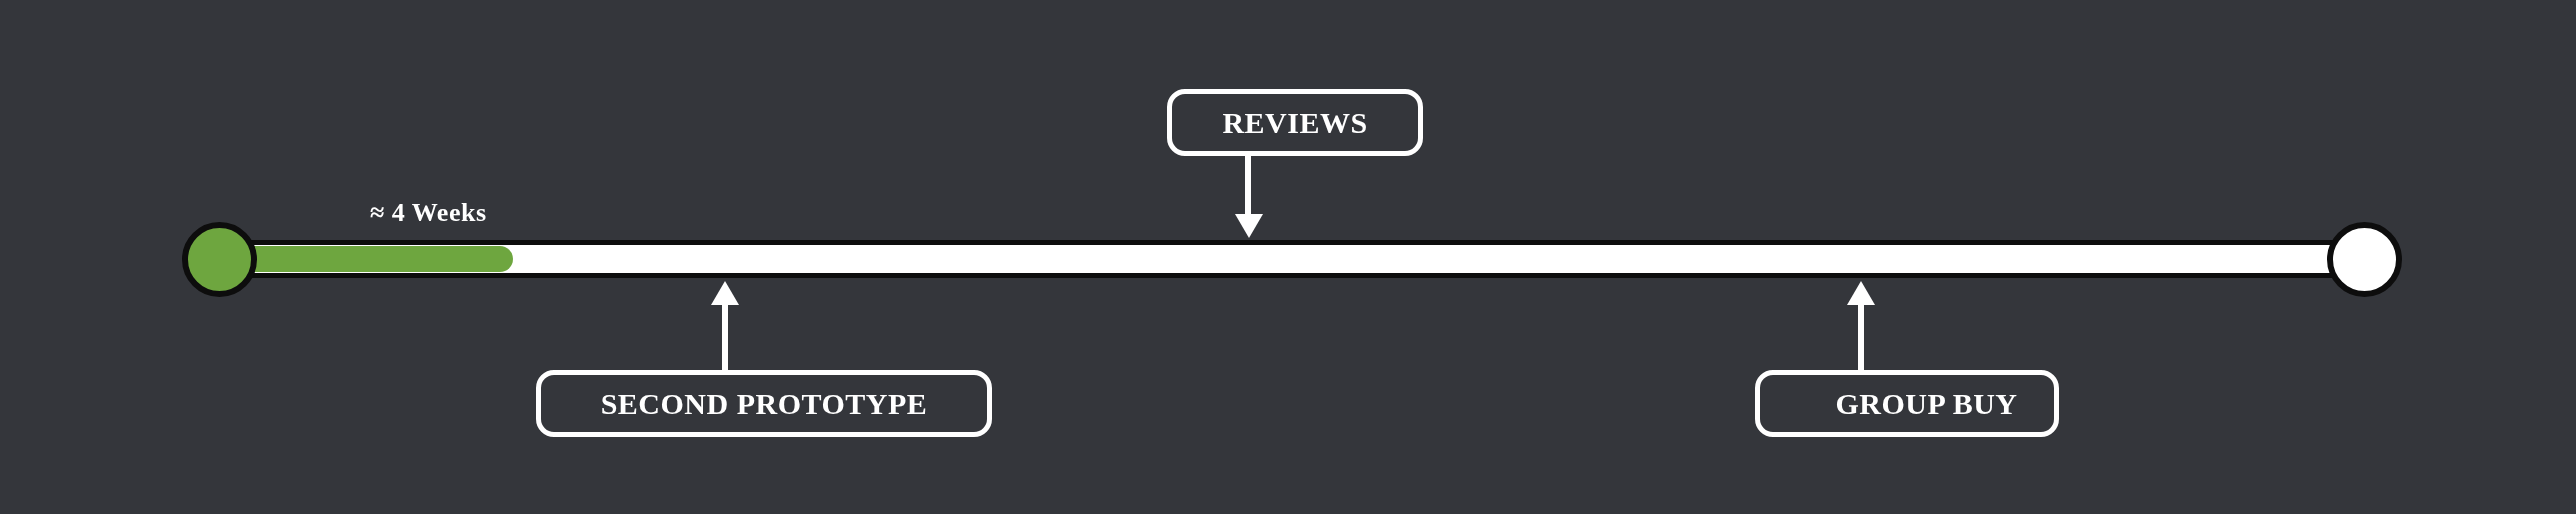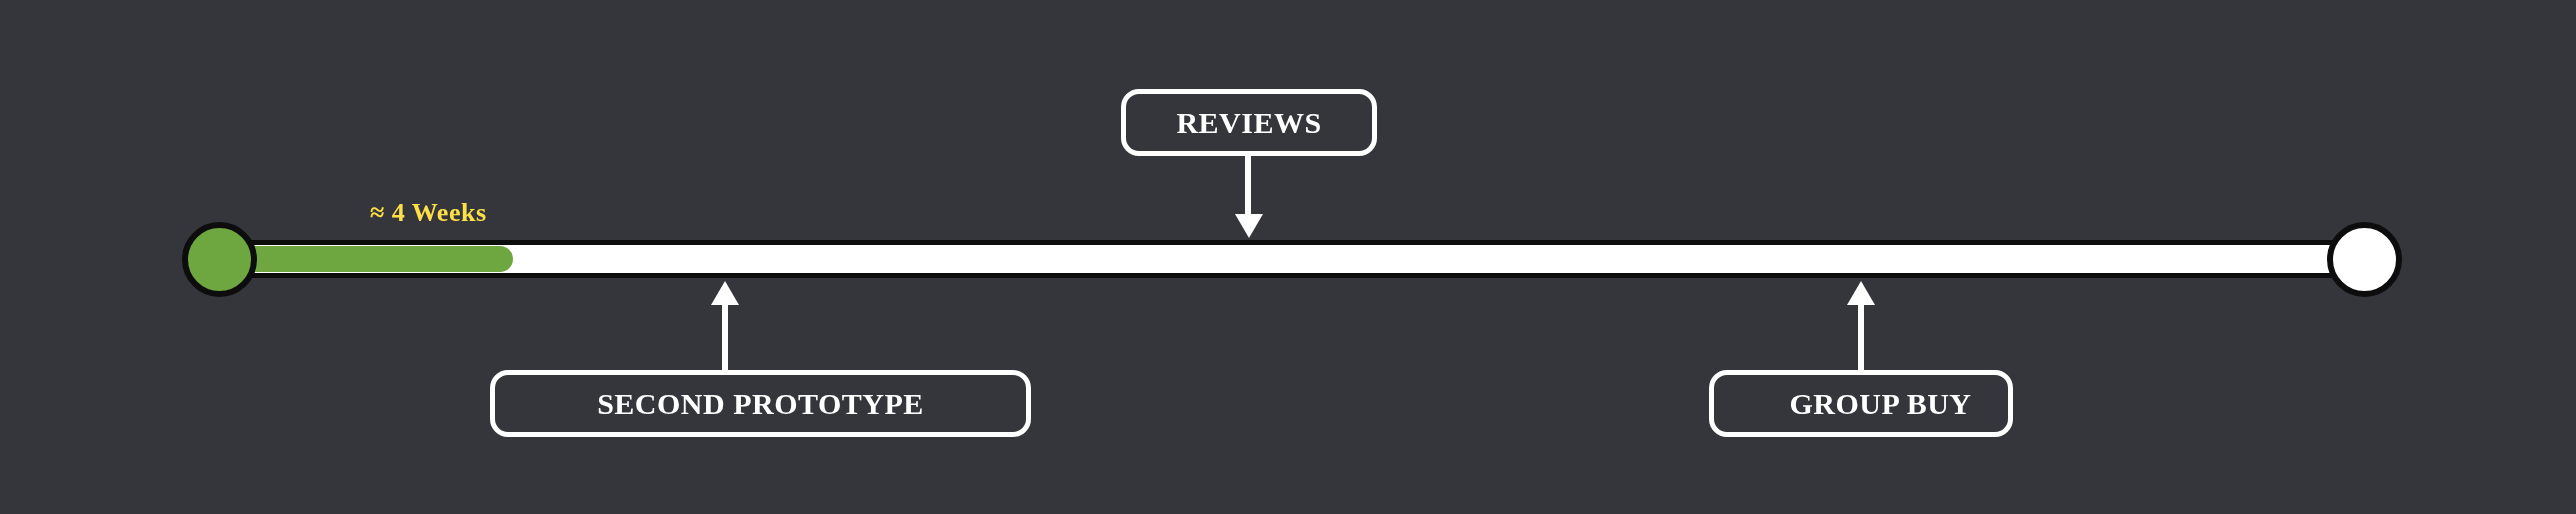--- a/index.html
+++ b/index.html
@@ -46,44 +46,45 @@
     top: 222px;
   }
   .node.start { left: 182px; background: #6ea63f; }
   .node.end   { left: 2327px; background: #ffffff; }
 
   
   .progress-label {
     position: absolute;
     left: 370px;
     top: 198px;
-    color: #fde047;
+    color: #ffffff;
     font-size: 26px;
     font-weight: bold;
     letter-spacing: 0.5px;
     white-space: nowrap;
   }
 
   
   .callout-box {
     position: absolute;
     border: 5px solid #ffffff;
     border-radius: 18px;
     color: #ffffff;
     font-size: 30px;
     font-weight: bold;
     letter-spacing: 0.5px;
     display: flex;
     align-items: center;
     justify-content: center;
     white-space: nowrap;
     height: 67px;
+    margin-left: 46px;
   }
   .box-reviews   { left: 1121px; top: 89px;  width: 256px; }
-  .box-prototype { left: 490px;  top: 370px; width: 541px; }
+  .box-prototype { left: 490px;  top: 370px; width: 456px; }
   .box-groupbuy  { left: 1709px; top: 370px; width: 304px; padding-left: 39px; }
 
   
   .stem {
     position: absolute;
     width: 6px;
     background: #ffffff;
   }
   .head {
     position: absolute;

